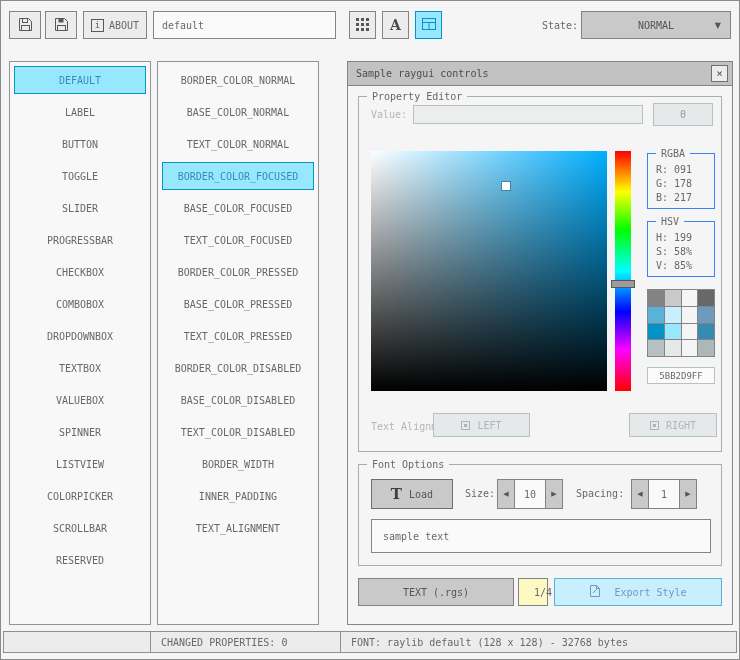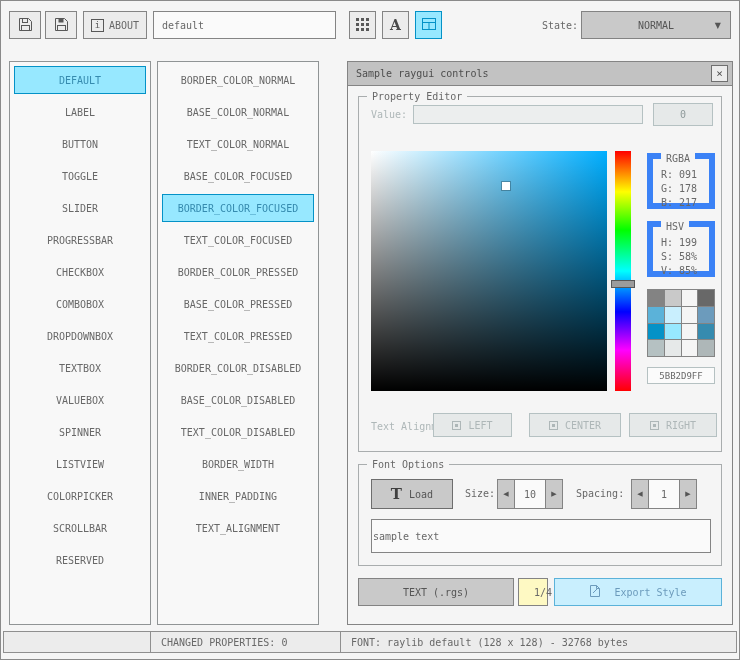--- a/index.html
+++ b/index.html
@@ -51,56 +51,56 @@
 
   #sv-square { position:absolute; left:12px; top:54px; width:236px; height:240px; cursor:crosshair;
           background: linear-gradient(to top, #000, rgba(0,0,0,0)), linear-gradient(to right, #fff, hsl(199,100%,50%)); }
   #sv-cursor { position:absolute; width:8px; height:8px; background:#fff; box-shadow:0 0 0 1px rgba(0,0,0,.25);
           left:calc(57% - 4px); top:calc(14.5% - 4px); }
   #hue-bar { position:absolute; left:256px; top:54px; width:16px; height:240px; cursor:pointer;
           background: linear-gradient(to bottom, #f00 0%, #ff0 17%, #0f0 33%, #0ff 50%, #00f 67%, #f0f 83%, #f00 100%); }
   #hue-slider { position:absolute; left:-4px; width:24px; height:8px; top:calc(55.3% - 4px);
           background:#9c9c9c; border:1px solid #585858; }
 
-  .mini-box { position:absolute; left:288px; width:68px; height:56px; border:6px solid #3b82f6; }
+  .mini-box { position:absolute; left:288px; width:68px; height:56px; border:1px solid #3b82f6; }
   #rgba-box { top:56px; }
   #hsv-box { top:124px; }
   .mini-box .lines { padding:9px 0 0 8px; line-height:14px; }
 
   #palette { position:absolute; left:288px; top:192px; width:68px; height:68px; background:#848484; padding:1px;
           display:grid; grid-template-columns:repeat(4,1fr); grid-template-rows:repeat(4,1fr); gap:1px; }
   .swatch { cursor:pointer; }
   #hex-box { position:absolute; left:288px; top:270px; width:68px; height:17px; background:#fbfbfb; border:1px solid #b5c1c2;
           display:flex; align-items:center; justify-content:center; font-size:9px; cursor:text; }
 
   #align-label { position:absolute; left:12px; top:324px; color:#aeb7b8; }
   .align-btn { position:absolute; top:316px; height:24px; background:#e6e9e9; border:1px solid #b5c1c2; color:#aeb7b8;
           display:flex; align-items:center; justify-content:center; gap:7px; cursor:pointer; }
-  #align-left  { left:74px;  width:79px; }
+  #align-left  { left:74px;  width:97px; }
   #align-center{ left:170px; width:92px; }
   #align-right { left:270px; width:88px; }
   .align-icon { width:9px; height:9px; border:1px solid #aeb7b8; position:relative; }
   .align-icon::after { content:""; position:absolute; left:2px; top:2px; width:3px; height:3px; background:#aeb7b8; }
 
   #font-options { left:10px; top:402px; width:364px; height:102px; }
   #load-btn { position:absolute; left:12px; top:14px; width:82px; height:30px; background:#c9c9c9; border:1px solid #6d6d6d;
           display:flex; align-items:center; justify-content:center; gap:7px; color:#555; cursor:pointer; }
   #load-btn .t-glyph { font-family:"DejaVu Serif", serif; font-size:15px; font-weight:bold; color:#3f3f3f; }
   .inline-label { position:absolute; top:23px; }
   #size-label { left:106px; }
   #spacing-label { left:217px; }
   .spinner { position:absolute; top:14px; display:flex; }
   #size-spinner { left:138px; }
   #spacing-spinner { left:272px; }
   .spin-btn { width:18px; height:30px; background:#c9c9c9; border:1px solid #838383; color:#555;
           display:flex; align-items:center; justify-content:center; font-size:7px; cursor:pointer; }
   .spin-val { width:30px; height:30px; background:#fafafa; border-top:1px solid #838383; border-bottom:1px solid #838383;
           display:flex; align-items:center; justify-content:center; }
   #sample-textbox { position:absolute; left:12px; top:54px; width:340px; height:34px; background:#fafafa;
-          border:1px solid #848484; display:flex; align-items:center; padding-left:1px; cursor:text; }
+          border:1px solid #848484; display:flex; align-items:center; padding-left:11px; cursor:text; }
 
   #format-btn { position:absolute; left:10px; top:516px; width:156px; height:28px; background:#c9c9c9; border:1px solid #838383;
           color:#555; display:flex; align-items:center; justify-content:center; cursor:pointer; }
   #page-box { position:absolute; left:170px; top:516px; width:30px; height:28px; background:#fef9c3; border:1px solid #838383;
           display:flex; align-items:center; justify-content:center;padding-left:20px; }
   #export-btn { position:absolute; left:206px; top:516px; width:168px; height:28px; background:#c9effe; border:1px solid #5bb2d9;
           color:#6c9bbc; display:flex; align-items:center; justify-content:center; gap:13px; cursor:pointer; }
 
   
   .statusbar { position:absolute; left:2px; right:2px; bottom:6px; height:22px; display:flex; }
@@ -189,22 +189,22 @@
     <div class="list-item">LISTVIEW</div>
     <div class="list-item">COLORPICKER</div>
     <div class="list-item">SCROLLBAR</div>
     <div class="list-item">RESERVED</div>
   </div>
 
   <div class="list" id="props-list">
     <div class="list-item">BORDER_COLOR_NORMAL</div>
     <div class="list-item">BASE_COLOR_NORMAL</div>
     <div class="list-item">TEXT_COLOR_NORMAL</div>
+    <div class="list-item selected">BORDER_COLOR_FOCUSED</div>
     <div class="list-item">BASE_COLOR_FOCUSED</div>
-    <div class="list-item selected">BORDER_COLOR_FOCUSED</div>
     <div class="list-item">TEXT_COLOR_FOCUSED</div>
     <div class="list-item">BORDER_COLOR_PRESSED</div>
     <div class="list-item">BASE_COLOR_PRESSED</div>
     <div class="list-item">TEXT_COLOR_PRESSED</div>
     <div class="list-item">BORDER_COLOR_DISABLED</div>
     <div class="list-item">BASE_COLOR_DISABLED</div>
     <div class="list-item">TEXT_COLOR_DISABLED</div>
     <div class="list-item">BORDER_WIDTH</div>
     <div class="list-item">INNER_PADDING</div>
     <div class="list-item">TEXT_ALIGNMENT</div>
@@ -265,24 +265,20 @@
         <span class="swatch" style="background: rgb(245, 245, 245);"></span>
         <span class="swatch" style="background: rgb(174, 183, 184);"></span>
       </div>
       <div id="hex-box">5BB2D9FF</div>
 
       <span id="align-label">Text Alignment:</span>
       <div class="align-btn" id="align-left">
         <span class="align-icon"></span>
         <span>LEFT</span>
       </div>
-      <div class="align-btn" id="align-center">
-        <span class="align-icon"></span>
-        <span>CENTER</span>
-      </div>
       <div class="align-btn" id="align-right">
         <span class="align-icon"></span>
         <span>RIGHT</span>
       </div>
     </div>
 
     <div class="groupbox" id="font-options">
       <span class="gb-label">Font Options</span>
 
       <div id="load-btn">

